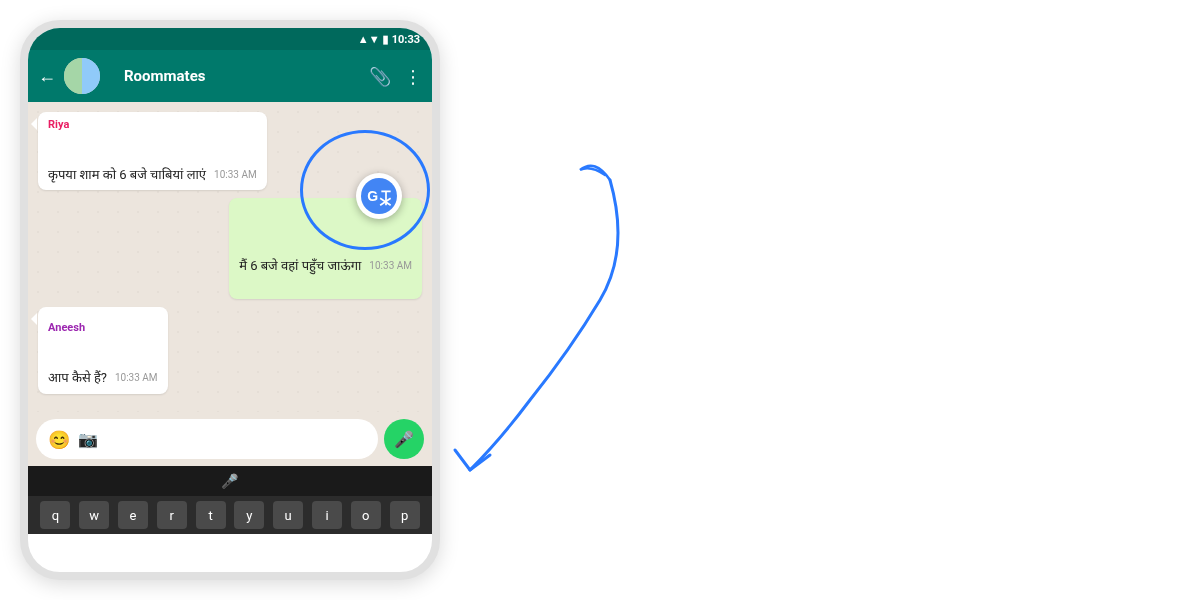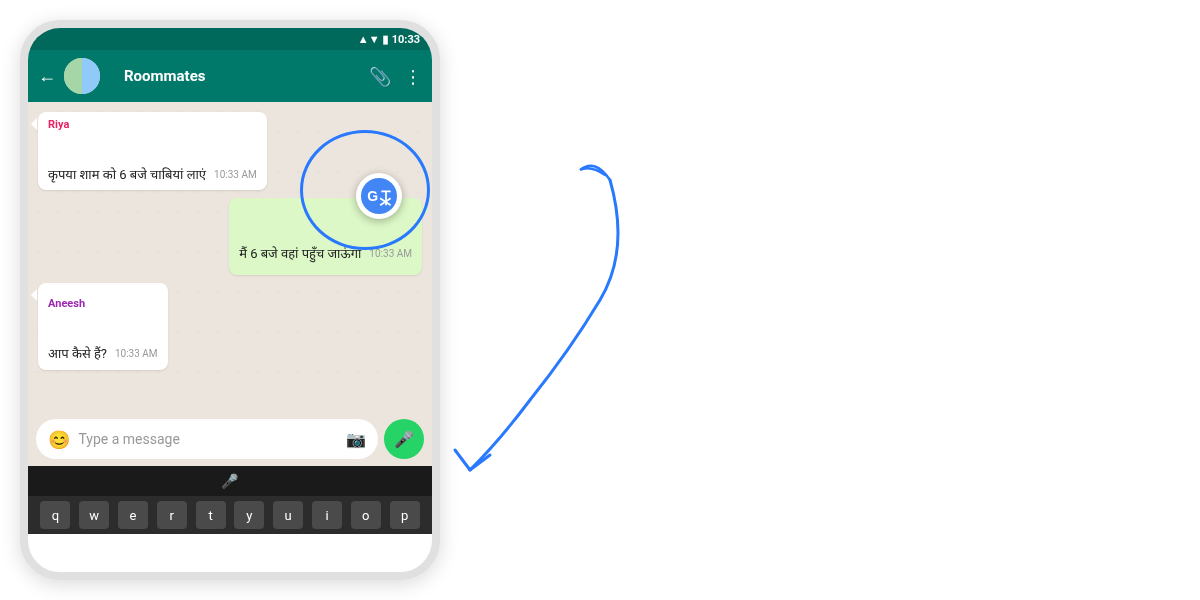--- a/index.html
+++ b/index.html
@@ -150,21 +150,21 @@
       left: -7px;
       top: 6px;
       border: 6px solid transparent;
       border-right-color: white;
       border-left: 0;
     }
 
     .message-sent {
       background: #dcf8c6;
       border-radius: 8px;
-      padding: 12px 10px;
+      padding: 24px 10px;
       max-width: 80%;
       align-self: flex-end;
       box-shadow: 0 1px 2px rgba(0,0,0,0.1);
       position: relative;
     }
 
     .message-sent::after {
       content: '';
       position: absolute;
       right: -7px;
@@ -391,21 +391,20 @@
         <div class="message-text">आप कैसे हैं?
           <span class="message-time">10:33 AM</span>
         </div>
       </div>
 
     </div>
 
     <div class="input-bar">
       <div class="input-field-wrapper">
         <span class="emoji-icon">😊</span>
-        <span class="input-placeholder">Type a message</span>
         <span class="camera-icon">📷</span>
       </div>
       <div class="mic-button">
         <span>🎤</span>
       </div>
     </div>
 
     <div class="keyboard-bar">
       <span class="keyboard-mic">🎤</span>
     </div>

